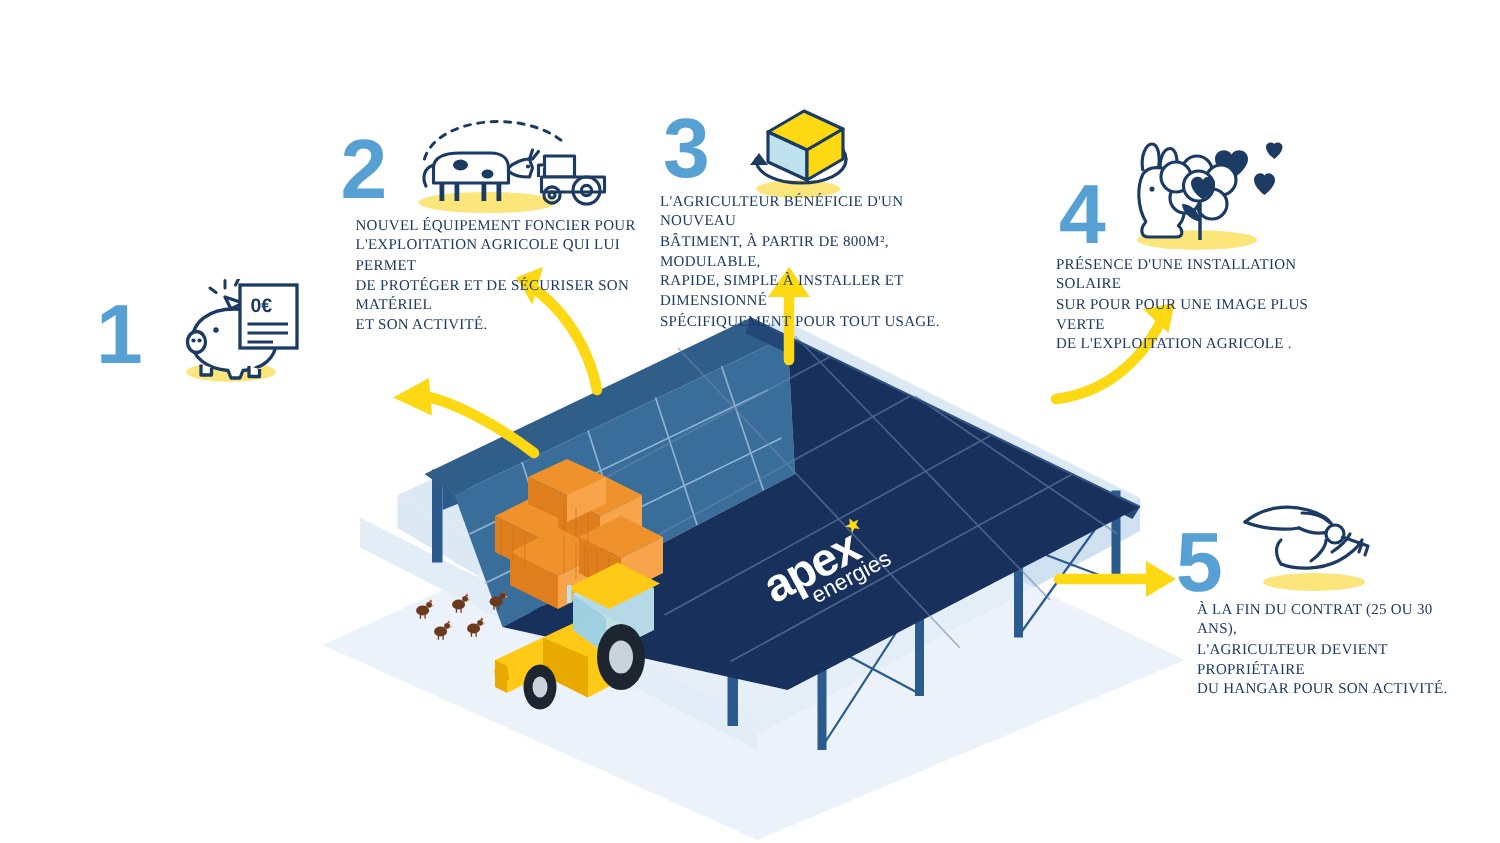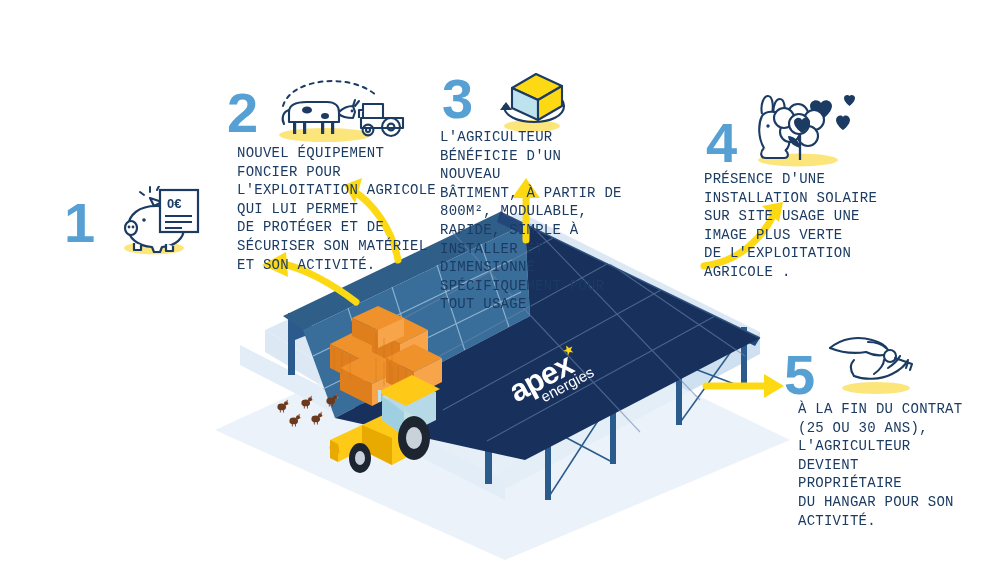--- a/index.html
+++ b/index.html
@@ -18,25 +18,25 @@
     position:absolute;
     color:#56A0D3;
     font-weight:bold;
     line-height:0.82;
     letter-spacing:-0.02em;
     font-family:"Liberation Sans","DejaVu Sans",sans-serif;
   }
   .step .body{
     position:absolute;
     color:#1B3B63;
-    font-size:14px;
+    font-size:10px;
     line-height:1.33;
     letter-spacing:0.018em;
     white-space:pre-line;
-    font-family:Liberation Mono, monospace;
+    font-family:Liberation Serif, serif;
   }
   .ico{position:absolute;}
 
   
   #step1{left:62px;top:186px;width:230px;height:120px;}
   #step1 .num{left:2px;top:14px;font-size:56px;}
   #step1 .body{left:0px;top:68px;width:226px;}
   #step1 .ico{left:48px;top:0px;}
 
   #step2{left:225px;top:72px;width:210px;height:110px;}
@@ -394,21 +394,21 @@
           <circle cx="40" cy="26" r="10"></circle>
           <circle cx="55" cy="32" r="10" fill="#FFFFFF"></circle>
         </g>
         <path d="M50,30 C50,26 56,24 58,28 C60,24 66,26 66,30 C66,36 58,41 58,41 C58,41 50,36 50,30 Z" fill="#1B3B63"></path>
         <line x1="56" y1="42" x2="56" y2="68" stroke="#1B3B63" stroke-width="2.3"></line>
         <path d="M56,56 C48,54 44,48 44,44 C50,44 56,49 56,56 Z" fill="#1B3B63"></path>
       </svg>
     </div>
     <div class="num">4</div>
     <div class="body">PRÉSENCE D'UNE INSTALLATION SOLAIRE
-SUR SITE USAGE UNE IMAGE PLUS VERTE
+SUR POUR POUR UNE IMAGE PLUS VERTE
 DE L'EXPLOITATION AGRICOLE .</div>
   </div>
 
   <div class="step" id="step5">
     <div class="ico">
       <svg width="110" height="72" viewBox="0 0 110 72">
         <ellipse cx="52" cy="58" rx="34" ry="6" fill="#FCE57A"></ellipse>
         <g stroke="#1B3B63" stroke-width="2.1" fill="#FFFFFF" stroke-linejoin="round" stroke-linecap="round">
 
           <path d="M6,18 C18,8 34,6 48,10 C56,12 62,16 64,20"></path>

